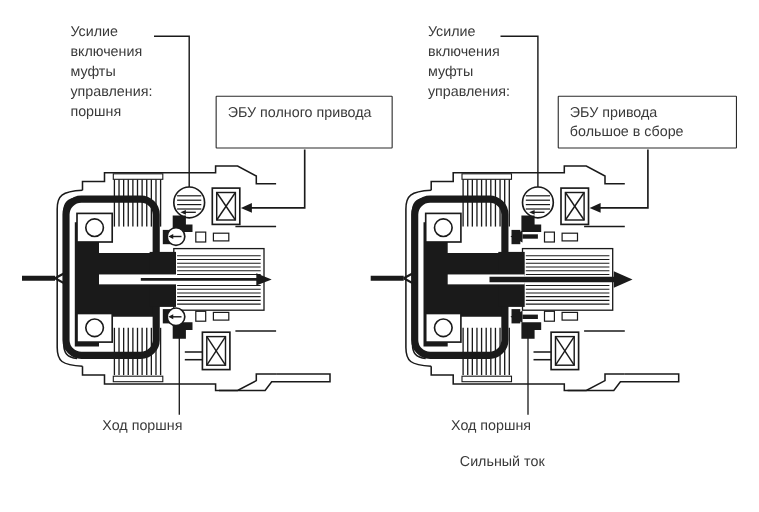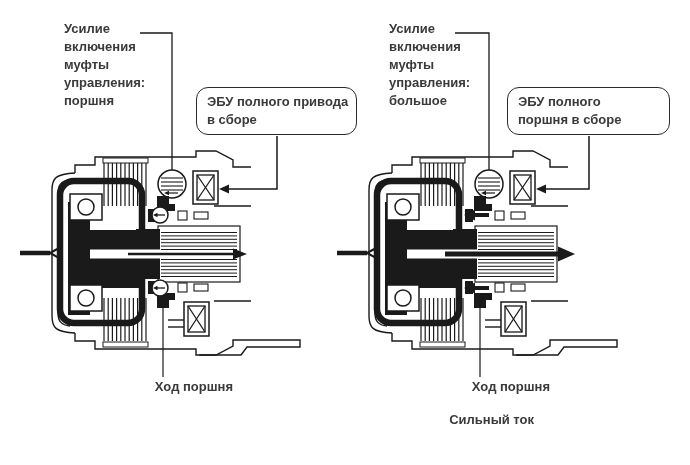--- a/index.html
+++ b/index.html
@@ -1,33 +1,33 @@
 <!DOCTYPE html>
 <html><head>
 <meta charset="utf-8">
 <style>
   html,body{margin:0;padding:0;background:#fff;}
   .stage{position:relative;width:690px;height:465px;background:#fff;
-         font-family:"Liberation Sans",sans-serif;color:#333;overflow:hidden;font-weight:bold;}
+         font-family:"Liberation Sans",sans-serif;color:#333;overflow:hidden;}
   .stage svg{position:absolute;left:0;top:0;}
   .force-label{position:absolute;top:20px;font-size:13px;line-height:18px;color:#3a3a3a;white-space:nowrap;}
   .force-label span{display:block;}
   .fl-0{left:64px;}
   .fl-1{left:389px;}
-  .ecu-box{position:absolute;top:87px;border:1.5px solid #2a2a2a;border-radius:12px;
+  .ecu-box{position:absolute;top:87px;border:1.5px solid #2a2a2a;border-radius:1px;
            padding:5px 8px 4px 10px;font-size:13px;line-height:18px;background:#fff;
            box-sizing:border-box;color:#3a3a3a;}
   .ecu-box span{display:block;white-space:nowrap;}
   .eb-0{left:196px;width:161px;height:48px;}
   .eb-1{left:507px;width:163px;height:48px;}
-  .caption{position:absolute;font-size:13px;text-align:right;width:140px;color:#3a3a3a;white-space:nowrap;}
+  .caption{position:absolute;font-size:13px;text-align:left;width:140px;color:#3a3a3a;white-space:nowrap;}
   .pl-0{left:93px;top:379px;}
   .pl-1{left:410px;top:379px;}
   .cl-0{left:93px;top:412px;}
-  .cl-1{left:394px;top:412px;}
+  .cl-1{left:418px;top:412px;}
 </style>
 </head>
 <body>
 
 <div class="stage">
 
   <svg id="cv" width="690" height="465" viewBox="0 0 690 465">
       <g transform="translate(0,0)">
         <g>
           <path d="M75,173 L75,165 L95,165 L95,157 L196,157 L196,151 L216,151 L233,160 L233,167 L251,167" fill="none" stroke="#1a1a1a" stroke-width="1.4"></path>
@@ -292,28 +292,26 @@
     <span>муфты</span>
     <span>управления:</span>
     <span>поршня</span>
   </div>
 
   <div class="force-label fl-1">
     <span>Усилие</span>
     <span>включения</span>
     <span>муфты</span>
     <span>управления:</span>
-    <span>большое</span>
   </div>
 
   <div class="ecu-box eb-0">
     <span>ЭБУ полного привода</span>
-    <span>в сборе</span>
   </div>
   <div class="ecu-box eb-1">
-    <span>ЭБУ полного</span>
-    <span>поршня в сборе</span>
+    <span>ЭБУ привода</span>
+    <span>большое в сборе</span>
   </div>
 
   <div class="caption pl-0">Ход поршня</div>
   <div class="caption pl-1">Ход поршня</div>
   <div class="caption cl-1">Сильный ток</div>
 </div>
 
 </body></html>

